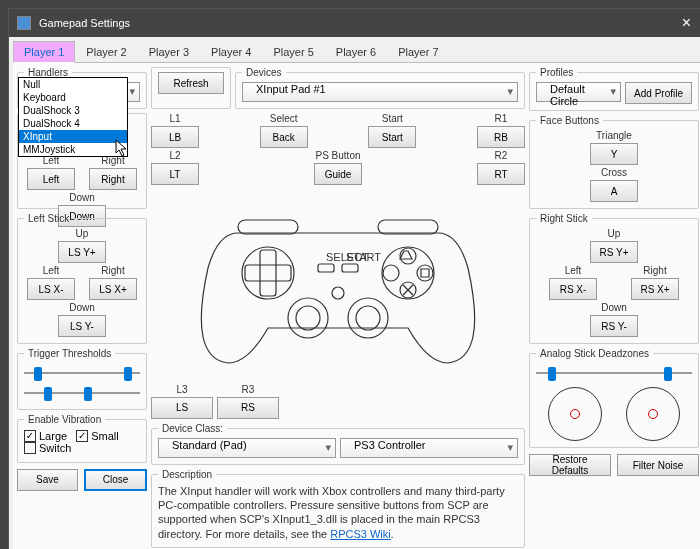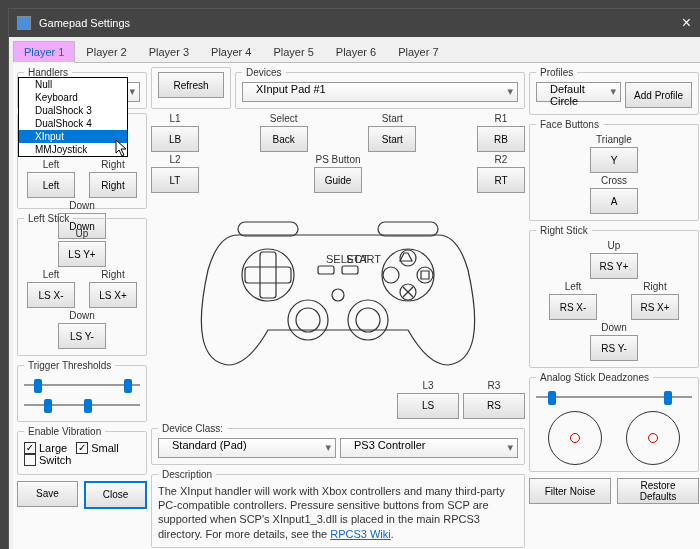--- a/index.html
+++ b/index.html
@@ -15,40 +15,40 @@
 .tab.active{background:#f0abfc;border-color:#bbb;border-bottom:1px solid #fafafa;margin-bottom:-1px;color:#1066cc}
 .body{display:flex;gap:4px;padding:4px;background:#fafafa;height:calc(100% - 22px)}
 .col-left{width:130px;display:flex;flex-direction:column;gap:4px}
 .col-mid{flex:1;display:flex;flex-direction:column;gap:4px}
 .col-right{width:170px;display:flex;flex-direction:column;gap:4px}
 fieldset{border:1px solid #ccc;padding:4px 6px 6px;border-radius:2px}
 legend{padding:0 4px;color:#333;font-size:10px}
 .row-top{display:flex;gap:4px}
 .select{width:100%;height:20px;border:1px solid #999;background:linear-gradient(#fff,#eee);padding:0 13px;font-size:11px;position:relative}
 .select::after{content:"▾";position:absolute;right:4px;top:2px;color:#666}
-.btn{height:22px;border:1px solid #999;background:linear-gradient(#fafafa,#e0e0e0);padding:12px 8px;cursor:pointer;display:inline-flex;align-items:center;justify-content:center;min-width:48px;font-size:10px}
+.btn{height:22px;border:1px solid #999;background:linear-gradient(#fafafa,#e0e0e0);padding:4px 8px;cursor:pointer;display:inline-flex;align-items:center;justify-content:center;min-width:48px;font-size:10px}
 .btn.primary{border:2px solid #0078d7}
 .map-grid{display:grid;grid-template-columns:1fr 1fr;gap:12px 8px}
 .map-cell{display:flex;flex-direction:column;align-items:center}
 .map-label{font-size:10px;margin-bottom:2px;color:#333}
 .dropdown-popup{position:absolute;background:#fff;border:1px solid #000;z-index:10;top:68px;left:9px;width:110px}
-.dropdown-item{padding:1px 16px;font-size:10px;cursor:pointer}
+.dropdown-item{padding:1px 4px;font-size:10px;cursor:pointer}
 .dropdown-item.selected{background:#0078d7;color:#fff}
 .cursor{position:absolute;left:106px;top:130px;z-index:20;pointer-events:none}
 .slider-track{position:relative;height:20px}
 .slider-track .bar{position:absolute;top:9px;left:0;right:0;height:2px;background:#999}
 .thumb{position:absolute;top:4px;width:8px;height:14px;background:#0078d7;border-radius:2px}
 .checkbox{display:inline-flex;align-items:center;margin-right:6px;font-size:10px}
 .checkbox .box{width:12px;height:12px;border:1px solid #333;margin-right:3px;display:flex;align-items:center;justify-content:center;font-size:10px}
 .deadzone-circ{width:54px;height:54px;border:1px solid #333;border-radius:50%;position:relative;display:inline-block}
 .deadzone-dot{width:10px;height:10px;border:1px solid #c00;border-radius:50%;position:absolute;left:calc(50% - 5px);top:calc(50% - 5px)}
 .desc{font-size:10px;color:#333;line-height:1.3}
 .desc a{color:#1066cc;text-decoration:underline}
 .pad-svg{flex:1;display:flex;align-items:center;justify-content:center}
-.hand-row{display:flex;gap:4px;justify-content:flex-end;margin-top:2px}
+.hand-row{display:flex;gap:4px;justify-content:flex-start;margin-top:2px}
 .hand-row .btn{min-width:62px}
 .bottom-row{display:flex;gap:6px;margin-top:2px}
 .fx{flex:1}
 </style>
 </head>
 <body>
 
 <div class="window">
   <div class="titlebar">
     <div class="titlebar-icon"></div>
@@ -270,22 +270,22 @@
           <div style="display:flex;justify-content:space-around;margin-top:4px">
             <div class="deadzone-circ">
                 <div class="deadzone-dot"></div>
               </div>
             <div class="deadzone-circ">
                 <div class="deadzone-dot"></div>
               </div>
           </div>
         </fieldset>
         <div class="bottom-row">
+          <button class="btn fx">Restore Defaults</button>
           <button class="btn fx">Filter Noise</button>
-          <button class="btn fx">Restore Defaults</button>
         </div>
       </div>
     </div>
   </div>
 
   <div class="dropdown-popup">
     <div class="dropdown-item">Null</div>
     <div class="dropdown-item">Keyboard</div>
     <div class="dropdown-item">DualShock 3</div>
     <div class="dropdown-item">DualShock 4</div>

